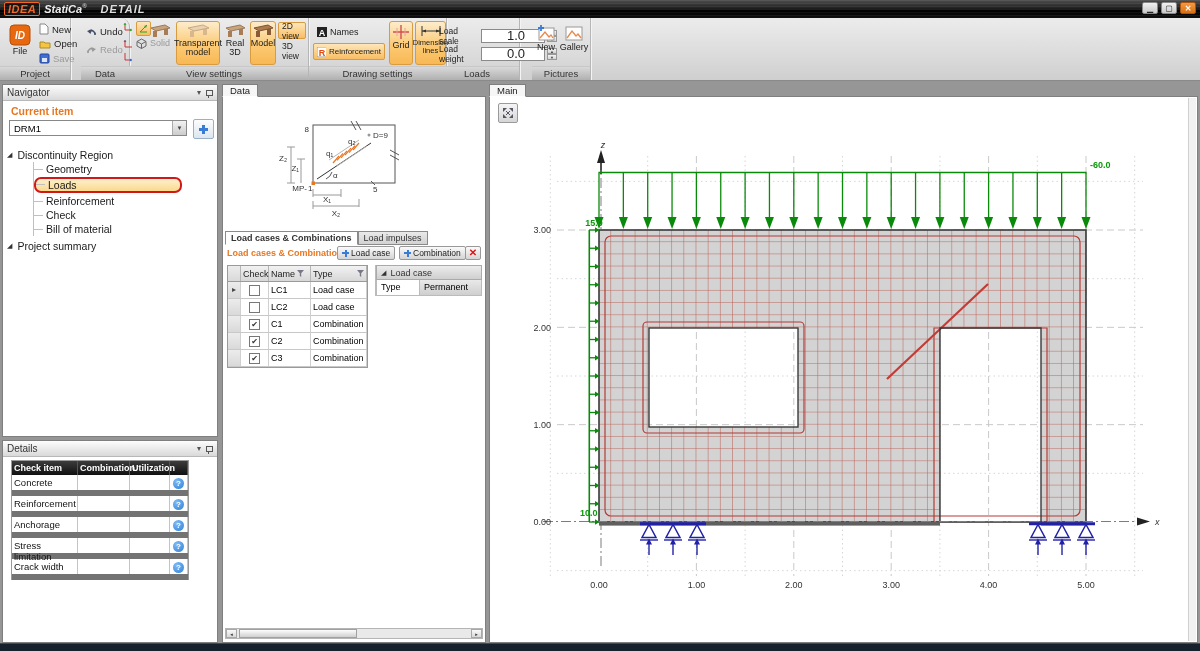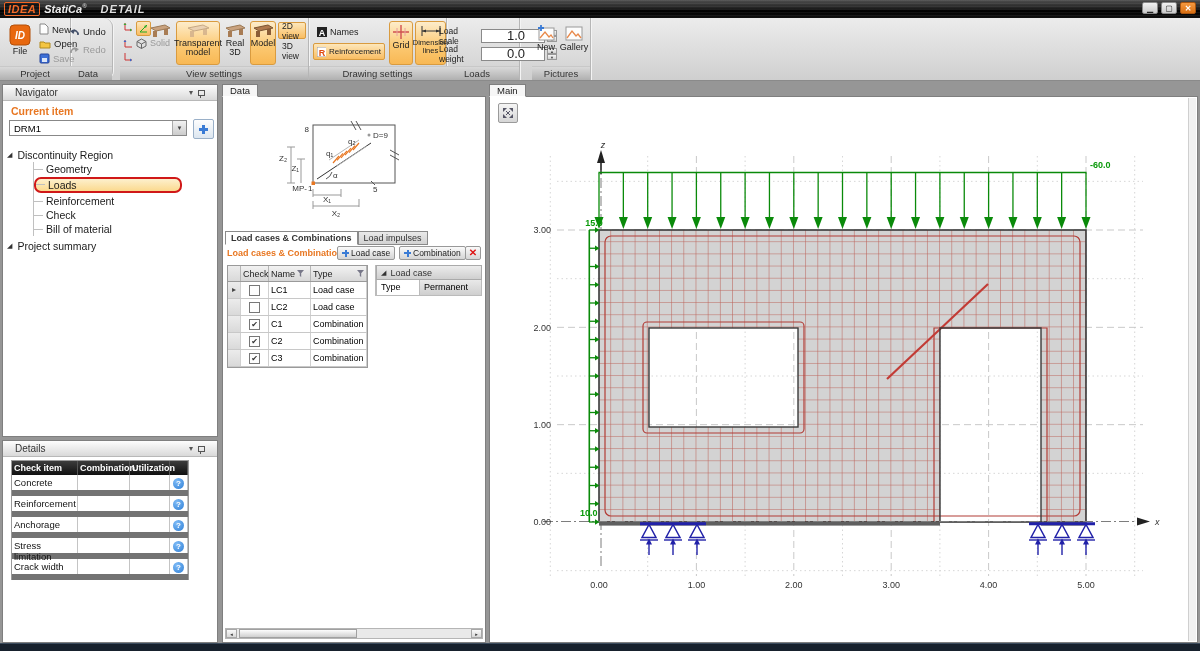--- a/index.html
+++ b/index.html
@@ -34,21 +34,21 @@
   .mini.disabled{color:#9a9a9a;}
   .toggle{position:absolute;display:flex;align-items:center;gap:3px;font-size:9px;color:#222;border:1px solid transparent;border-radius:2px;padding:1px 3px;box-sizing:border-box;}
   .toggle.active{background:linear-gradient(#fde7bb,#f9bd62);border-color:#d99b3f;}
   .spin-row{position:absolute;display:flex;align-items:center;gap:2px;font-size:8.5px;color:#222;}
   .spin-row .val{width:24px;height:12px;border:1px solid #8a8a8a;background:#fff;font-size:13px;text-align:right;padding:0 19px;line-height:12px;}
   .spinner{display:flex;flex-direction:column;}
   .spinner span{width:10px;height:6px;border:1px solid #999;background:linear-gradient(#f4f4f4,#d2d2d2);font-size:4px;line-height:5px;text-align:center;color:#444;box-sizing:border-box;}
 
   
   .panel{position:absolute;background:#fff;border:1px solid #7f7f7f;box-sizing:border-box;}
-  .panel-header{height:15px;background:linear-gradient(#fdfdfd,#d9d9d9);border-bottom:1px solid #b8b8b8;display:flex;align-items:center;padding:0 12px;font-size:10px;color:#333;}
+  .panel-header{height:15px;background:linear-gradient(#fdfdfd,#d9d9d9);border-bottom:1px solid #b8b8b8;display:flex;align-items:center;padding:0 4px;font-size:10px;color:#333;}
   .ph-icons{margin-left:auto;display:flex;align-items:center;gap:5px;color:#555;font-size:8px;}
   .pin{width:5px;height:4px;border:1px solid #555;position:relative;display:inline-block;}
   .pin::after{content:"";position:absolute;left:1px;top:4px;width:1px;height:3px;background:#555;}
 
   .tab{position:absolute;height:13px;background:#f6f6f6;border:1px solid #7f7f7f;border-bottom:1px solid #fff;
     font-size:9.5px;color:#222;padding:0 7px;display:flex;align-items:center;z-index:3;box-sizing:border-box;}
 
   
   .cur-item{position:absolute;left:8px;top:6px;color:#e87722;font-weight:bold;font-size:10.5px;}
   .combo{position:absolute;left:6px;top:21px;width:178px;height:16px;border:1px solid #888;background:#fff;display:flex;align-items:center;font-size:9.5px;padding-left:4px;box-sizing:border-box;}
@@ -166,21 +166,21 @@
       <div class="mini disabled" style="left:39px;top:35px;">
         <svg width="11" height="11">
             <rect x="1" y="1" width="9" height="9" rx="1" fill="#3d6fd6" stroke="#27459a"></rect>
             <rect x="3" y="5" width="5" height="4" fill="#dce6f8"></rect>
           </svg>
         <span>Save</span>
       </div>
       <div class="grp-label">Project</div>
     </div>
 
-    <div class="grp" style="left:64px;width:48px;border-radius:9px;">
+    <div class="grp" style="left:81px;width:48px;border-radius:9px;">
       <div class="mini" style="left:5px;top:8px;">
         <svg width="11" height="9">
             <path d="M9,8 a4,4 0 0 0 -6,-4" fill="none" stroke="#44506a" stroke-width="1.6"></path>
             <polygon points="1,4 6,2.5 4.5,7" fill="#44506a"></polygon>
           </svg>
         <span>Undo</span>
       </div>
       <div class="mini disabled" style="left:5px;top:26px;">
         <svg width="11" height="9">
             <path d="M2,8 a4,4 0 0 1 6,-4" fill="none" stroke="#9a9a9a" stroke-width="1.6"></path>

